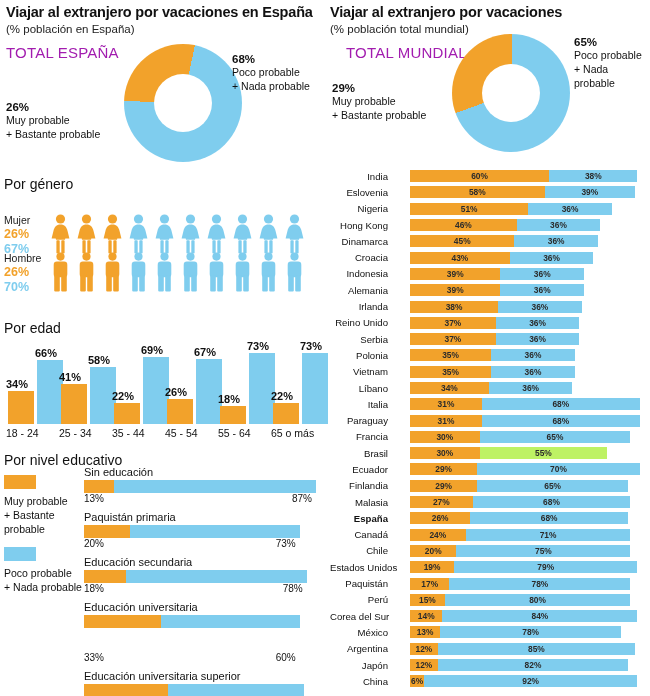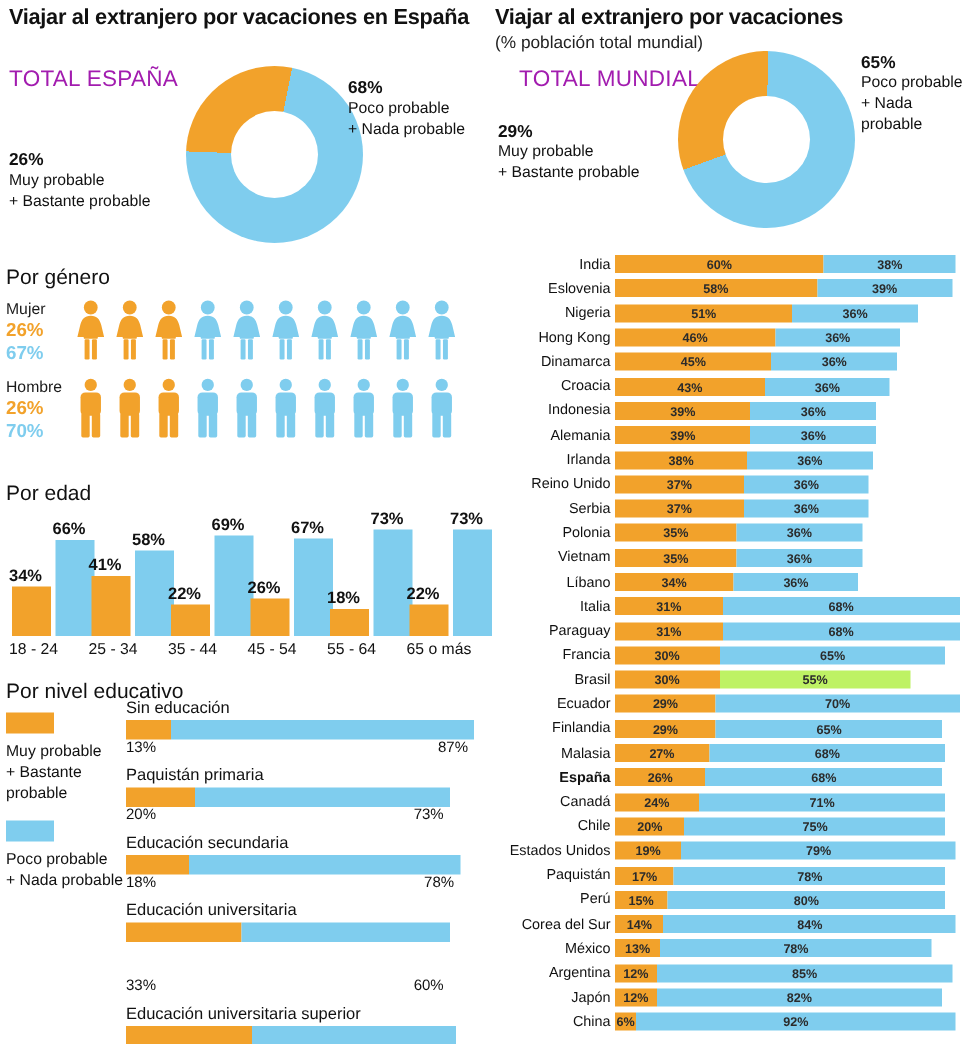--- a/index.html
+++ b/index.html
@@ -49,60 +49,61 @@
   }
 
   
   .edu-title { font-size: 11px; color: #111; }
   .edu-bar { height: 13px; display: flex; }
   .edu-num { font-size: 10px; color: #111; }
 
   
   .c-row { display: flex; align-items: center; height: 16.3px; }
   .c-name {
-    width: 80px; text-align: right; padding-right: 3px;
+    width: 80px; text-align: right; padding-right: 22px;
     font-size: 9.6px; color: #111; white-space: nowrap;
   }
   .c-name.hi { font-weight: bold; }
   .c-track { position: relative; height: 12px; flex: 1; }
   .c-seg { height: 12px; position: relative; float: left; }
   .c-val {
     position: absolute; left: 0; right: 0; top: 0; line-height: 12px;
     text-align: center; font-size: 8.4px; color: #2b2b2b; font-weight: 600;
   }
   .c-val.out { text-align: left; left: 1px; }
 </style>
 </head>
 <body>
 
 <div id="root">
 
   <div style="position:absolute;left:6px;top:4px;width:318px;">
     <div class="h-title">Viajar al extranjero por vacaciones en España</div>
+    <div class="h-sub" style="margin-top:2px;">(% población en España)</div>
   </div>
 
   <div class="total-head" style="position:absolute;left:6px;top:44px;">TOTAL ESPAÑA</div>
 
   <div class="donut" id="donut-left" style="position: absolute; left: 124px; top: 44px; width: 118px; height: 118px; background: conic-gradient(from -88deg, rgb(242, 162, 43) 0deg, rgb(242, 162, 43) 99.5745deg, rgb(127, 205, 238) 99.5745deg, rgb(127, 205, 238) 360deg);">
     <div class="hole" style="width:58px;height:58px;"></div>
   </div>
   <div style="position:absolute;left:232px;top:53px;width:92px;">
     <div class="pct-big">68%</div>
     <div class="small">Poco probable</div>
     <div class="small">+ Nada probable</div>
   </div>
   <div style="position:absolute;left:6px;top:101px;width:112px;">
     <div class="pct-big">26%</div>
     <div class="small">Muy probable</div>
     <div class="small">+ Bastante probable</div>
   </div>
 
   <div class="sec-head" style="position:absolute;left:4px;top:176px;">Por género</div>
 
-  <div style="position:absolute;left:4px;top:200px;">
+  <div style="position:absolute;left:4px;top:214px;">
     <div style="display:flex;align-items:flex-start;">
       <div class="gender-label" style="width:46px;">
         <div>Mujer</div>
         <div class="g-or">26%</div>
         <div class="g-bl">67%</div>
       </div>
       <div class="people-row" id="women-row">
           <svg width="21" height="40" viewBox="0 0 21 40">
             <circle cx="10.5" cy="5" r="4.6" fill="#F2A22B"></circle>
             <path d="M10.5 10.5c-4.2 0-6 2.4-7 6.2L1.6 24.6h4.1l.3 1.2h9l.3-1.2h4.1l-1.9-7.9c-1-3.8-2.8-6.2-7-6.2z" fill="#F2A22B"></path>

